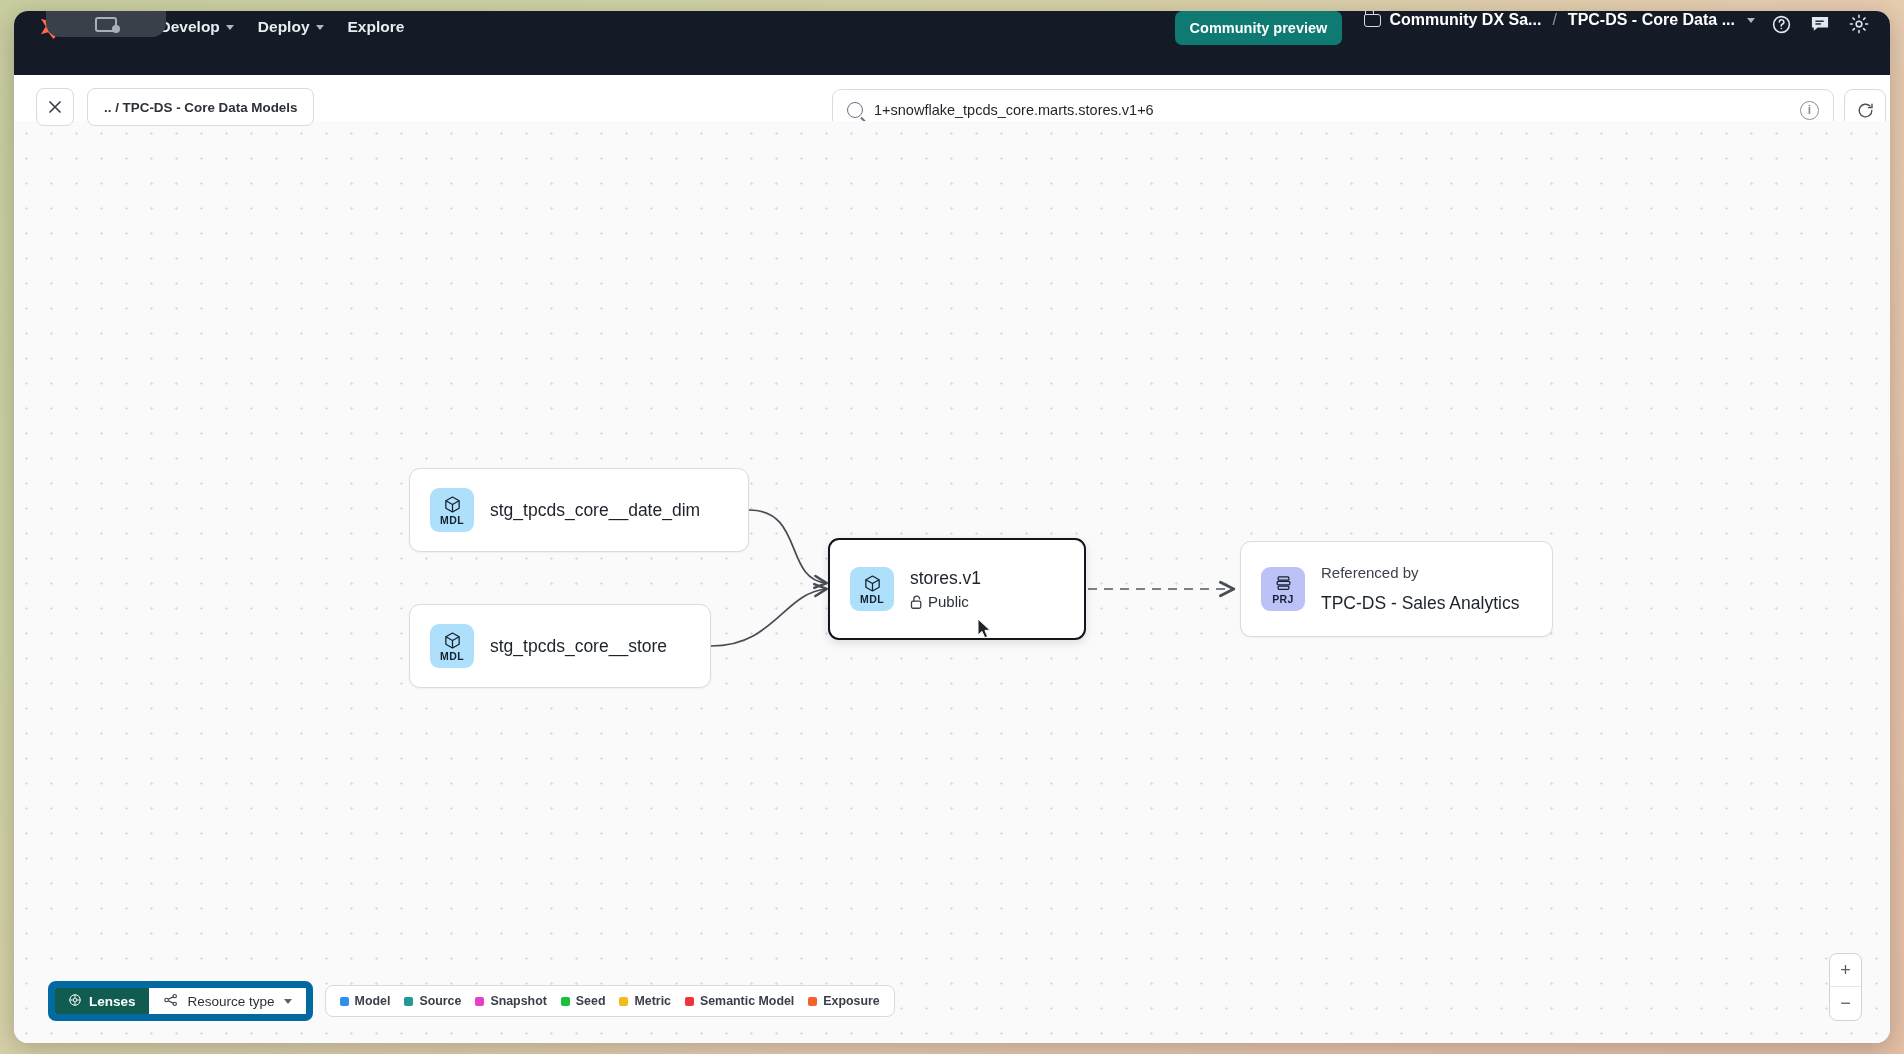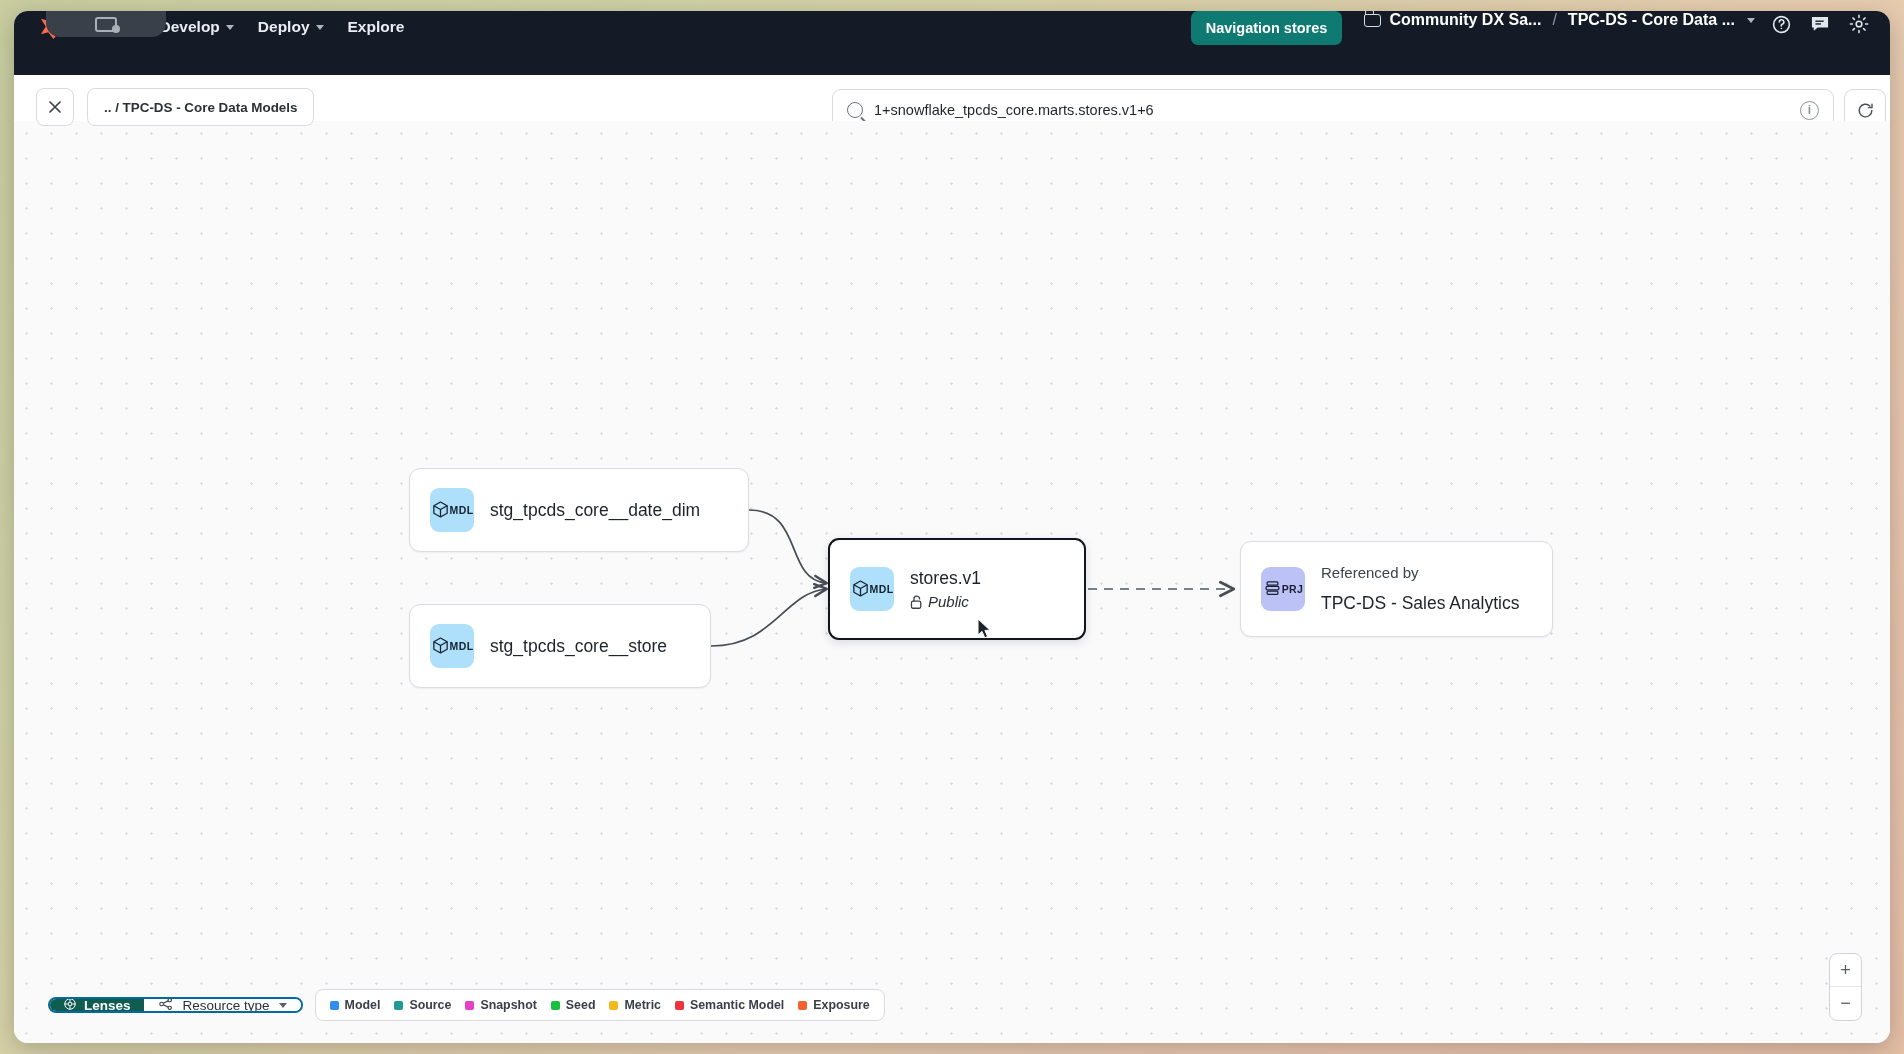--- a/index.html
+++ b/index.html
@@ -104,33 +104,33 @@
   #edges { position:absolute; left:0; top:0; width:100%; height:100%; }
 
   .node {
     position:absolute; background:#fff; border:1px solid #d9dce1; border-radius:11px;
     display:flex; align-items:center; padding:0 20px; cursor:pointer;
     box-shadow:0 1px 2px rgba(16,24,40,.05);
   }
   .node.selected { border:2.2px solid #12161c; box-shadow:0 3px 10px rgba(16,24,40,.13); }
   .badge {
     width:44px;height:44px;border-radius:9px;flex:none;margin-right:16px;
-    display:flex;flex-direction:row;align-items:center;justify-content:center;gap:0px;
+    display:flex;flex-direction:column;align-items:center;justify-content:center;gap:0px;
   }
   .badge.mdl { background:#aee0fb; color:#15222e; }
   .badge.prj { background:#bcc2f6; color:#1b2035; }
   .badge .b-txt { font-size:10.5px; font-weight:700; letter-spacing:.4px; line-height:11px; }
   .badge svg { display:block; margin-bottom:1px; }
   .node-label { font-size:17.5px; color:#1d232b; font-weight:500; white-space:nowrap; }
-  .node-sub { display:flex; align-items:center; gap:6px; font-size:15px; color:#2a3039; margin-top:4px;font-style:italic; }
+  .node-sub { display:flex; align-items:center; gap:6px; font-size:15px; color:#2a3039; margin-top:4px; }
   .lock-ico { width:12px;height:14px;position:relative;flex:none; }
 
   
   #bottombar { position:absolute; left:34px; bottom:22px; display:flex; align-items:center; gap:12px; z-index:12; }
-  #lens-group { display:flex; height:16px; border-radius:8px; overflow:hidden; border:2px solid #0369a1; background:#fff; }
+  #lens-group { display:flex; height:40px; border-radius:8px; overflow:hidden; border:7px solid #0369a1; background:#fff; }
   #lenses-btn { background:#115c50; color:#fff; font-size:13.5px; font-weight:700; display:flex;align-items:center;gap:7px;padding:0 13px;cursor:pointer; }
   #restype-btn { background:#fff; color:#2b3038; font-size:13.5px; font-weight:500; display:flex;align-items:center;gap:9px;padding:0 14px;cursor:pointer; }
   #legend { height:32px; background:#fff; border:1px solid #d7dade; border-radius:8px; display:flex; align-items:center; gap:14px; padding:0 14px; }
   .lg-item { display:flex;align-items:center;gap:6px; font-size:12.4px; color:#3a4049; font-weight:600; white-space:nowrap; }
   .lg-swatch { width:9px;height:9px;border-radius:2px;flex:none; }
   #zoomctl { position:absolute; right:28px; bottom:22px; width:33px; border:1px solid #d0d4da; border-radius:8px; background:#fff; overflow:hidden; z-index:12; }
   .zbtn { height:33px; display:flex;align-items:center;justify-content:center; font-size:18px; color:#565c66; cursor:pointer; }
   .zbtn.top { border-bottom:1px solid #e3e6ea; }
 
   
@@ -163,21 +163,21 @@
     <div class="nav-item">
       <span>Deploy</span>
       <span class="caret-d"></span>
     </div>
     <div class="nav-item">
       <span>Explore</span>
     </div>
 
     <div class="spacer"></div>
 
-    <div id="nav-preview-btn">Navigation stores</div>
+    <div id="nav-preview-btn">Community preview</div>
 
     <div id="acct-crumb">
       <span class="folder-ico"></span>
       <span>Community DX Sa...</span>
       <span class="sep">/</span>
       <span class="proj">TPC-DS - Core Data ...</span>
       <span class="caret-d" style="margin-left:4px"></span>
     </div>
 
     <div class="topicon">

